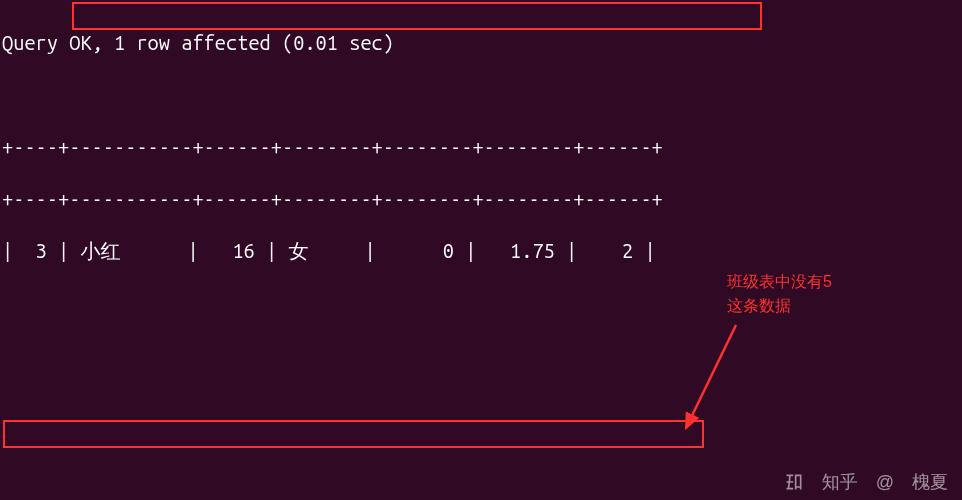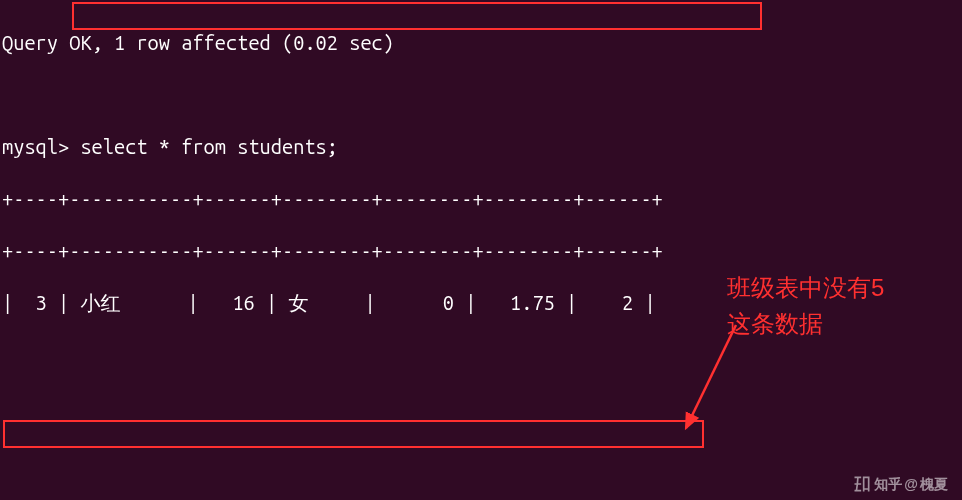--- a/index.html
+++ b/index.html
@@ -36,57 +36,55 @@
     height: 28px;
     border: 2px solid #ff3030;
     pointer-events: none;
   }
   .annotation {
     position: absolute;
     top: 270px;
     left: 727px;
     color: #ff3030;
     font-family: "Microsoft YaHei", sans-serif;
-    font-size: 24px;
+    font-size: 16px;
     line-height: 1.5;
     white-space: normal;
     width: 220px;
   }
   .watermark {
     position: absolute;
     bottom: 6px;
     right: 14px;
     color: rgba(255,255,255,0.55);
     font-family: "Microsoft YaHei", sans-serif;
-    font-size: 14px;
+    font-size: 18px;
     display: flex;
     align-items: center;
-    gap: 2px;
-    font-weight: bold;
+    gap: 18px;
   }
   .zhihu-icon {
     width: 20px;
     height: 20px;
     display: inline-block;
   }
   .arrow-svg {
     position: absolute;
     top: 320px;
     left: 676px;
     pointer-events: none;
   }
   .line { display: block; height: 26px; }
 </style>
 </head>
 <body>
 
 <div class="terminal">
-<span class="line">Query OK, 1 row affected (0.02 sec)</span>
+<span class="line">Query OK, 1 row affected (0.01 sec)</span>
 <span class="line"></span>
-<span class="line"><span>mysql&gt;</span> <span>select * from students;</span></span>
 <span class="line">+----+-----------+------+--------+--------+--------+------+</span>
 <span class="line">+----+-----------+------+--------+--------+--------+------+</span>
 <span class="line">|  3 | 小红      |   16 | 女     |      0 |   1.75 |    2 |</span>
 
 
 
 
 
 
 

